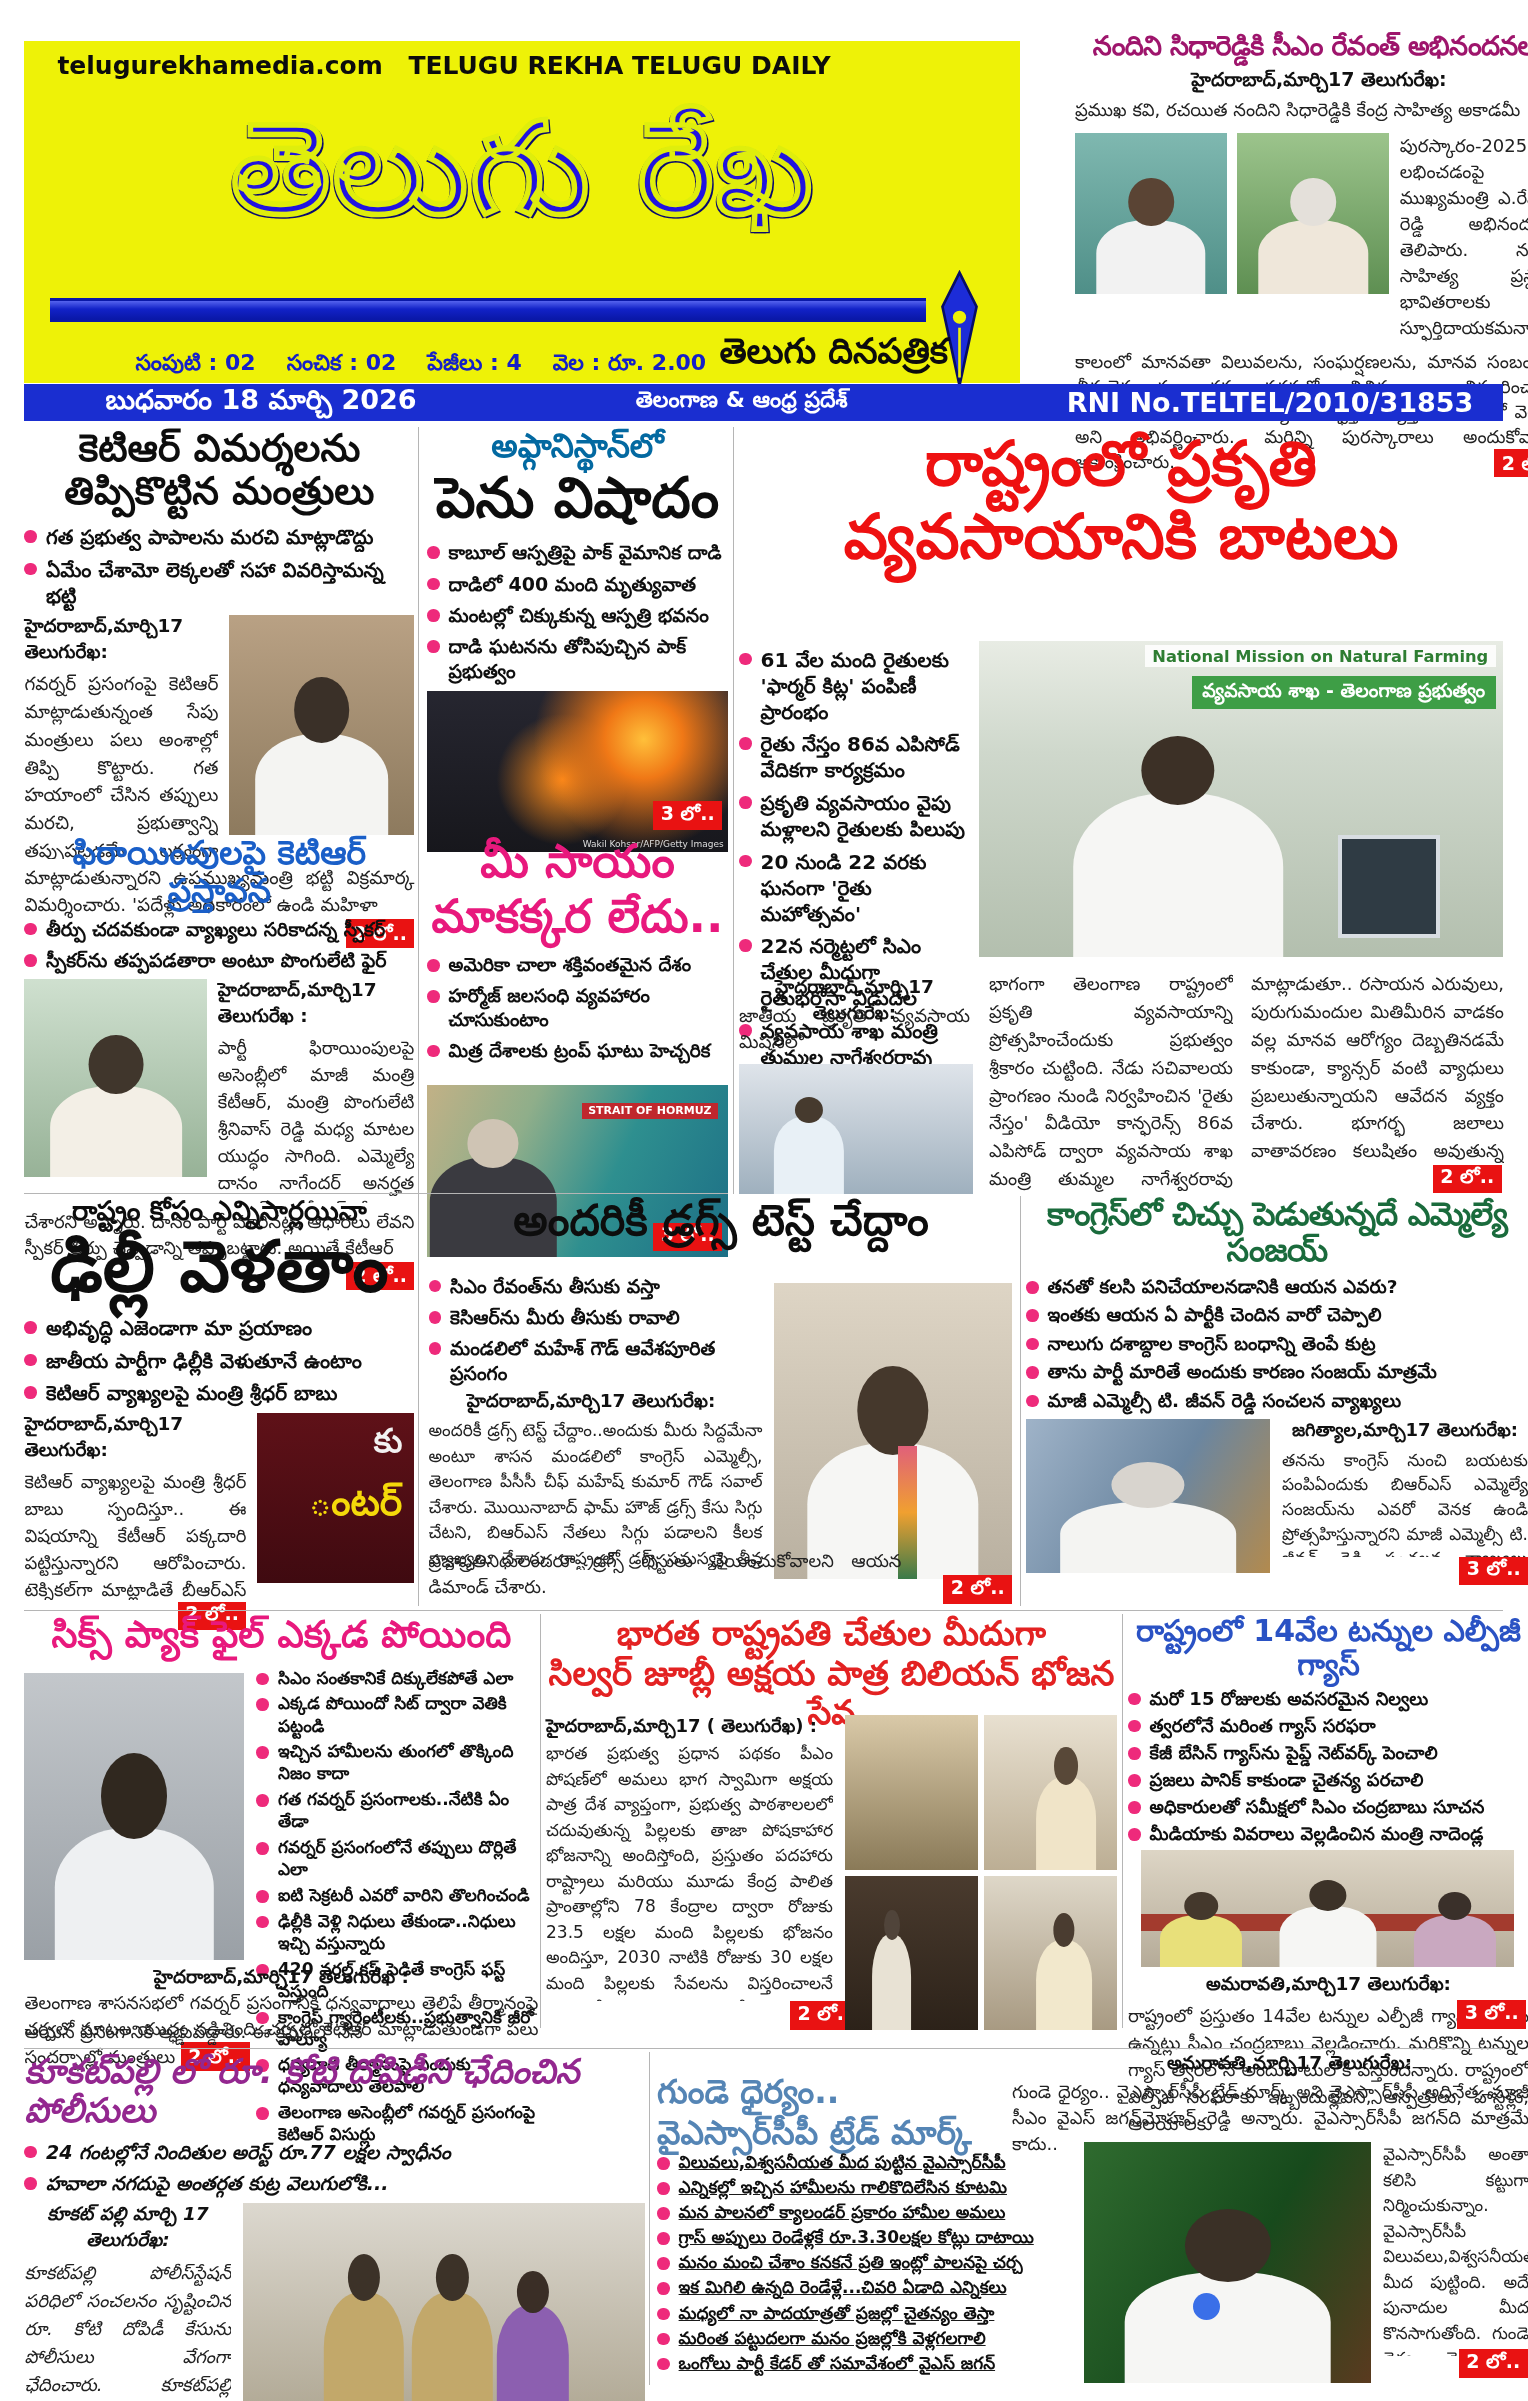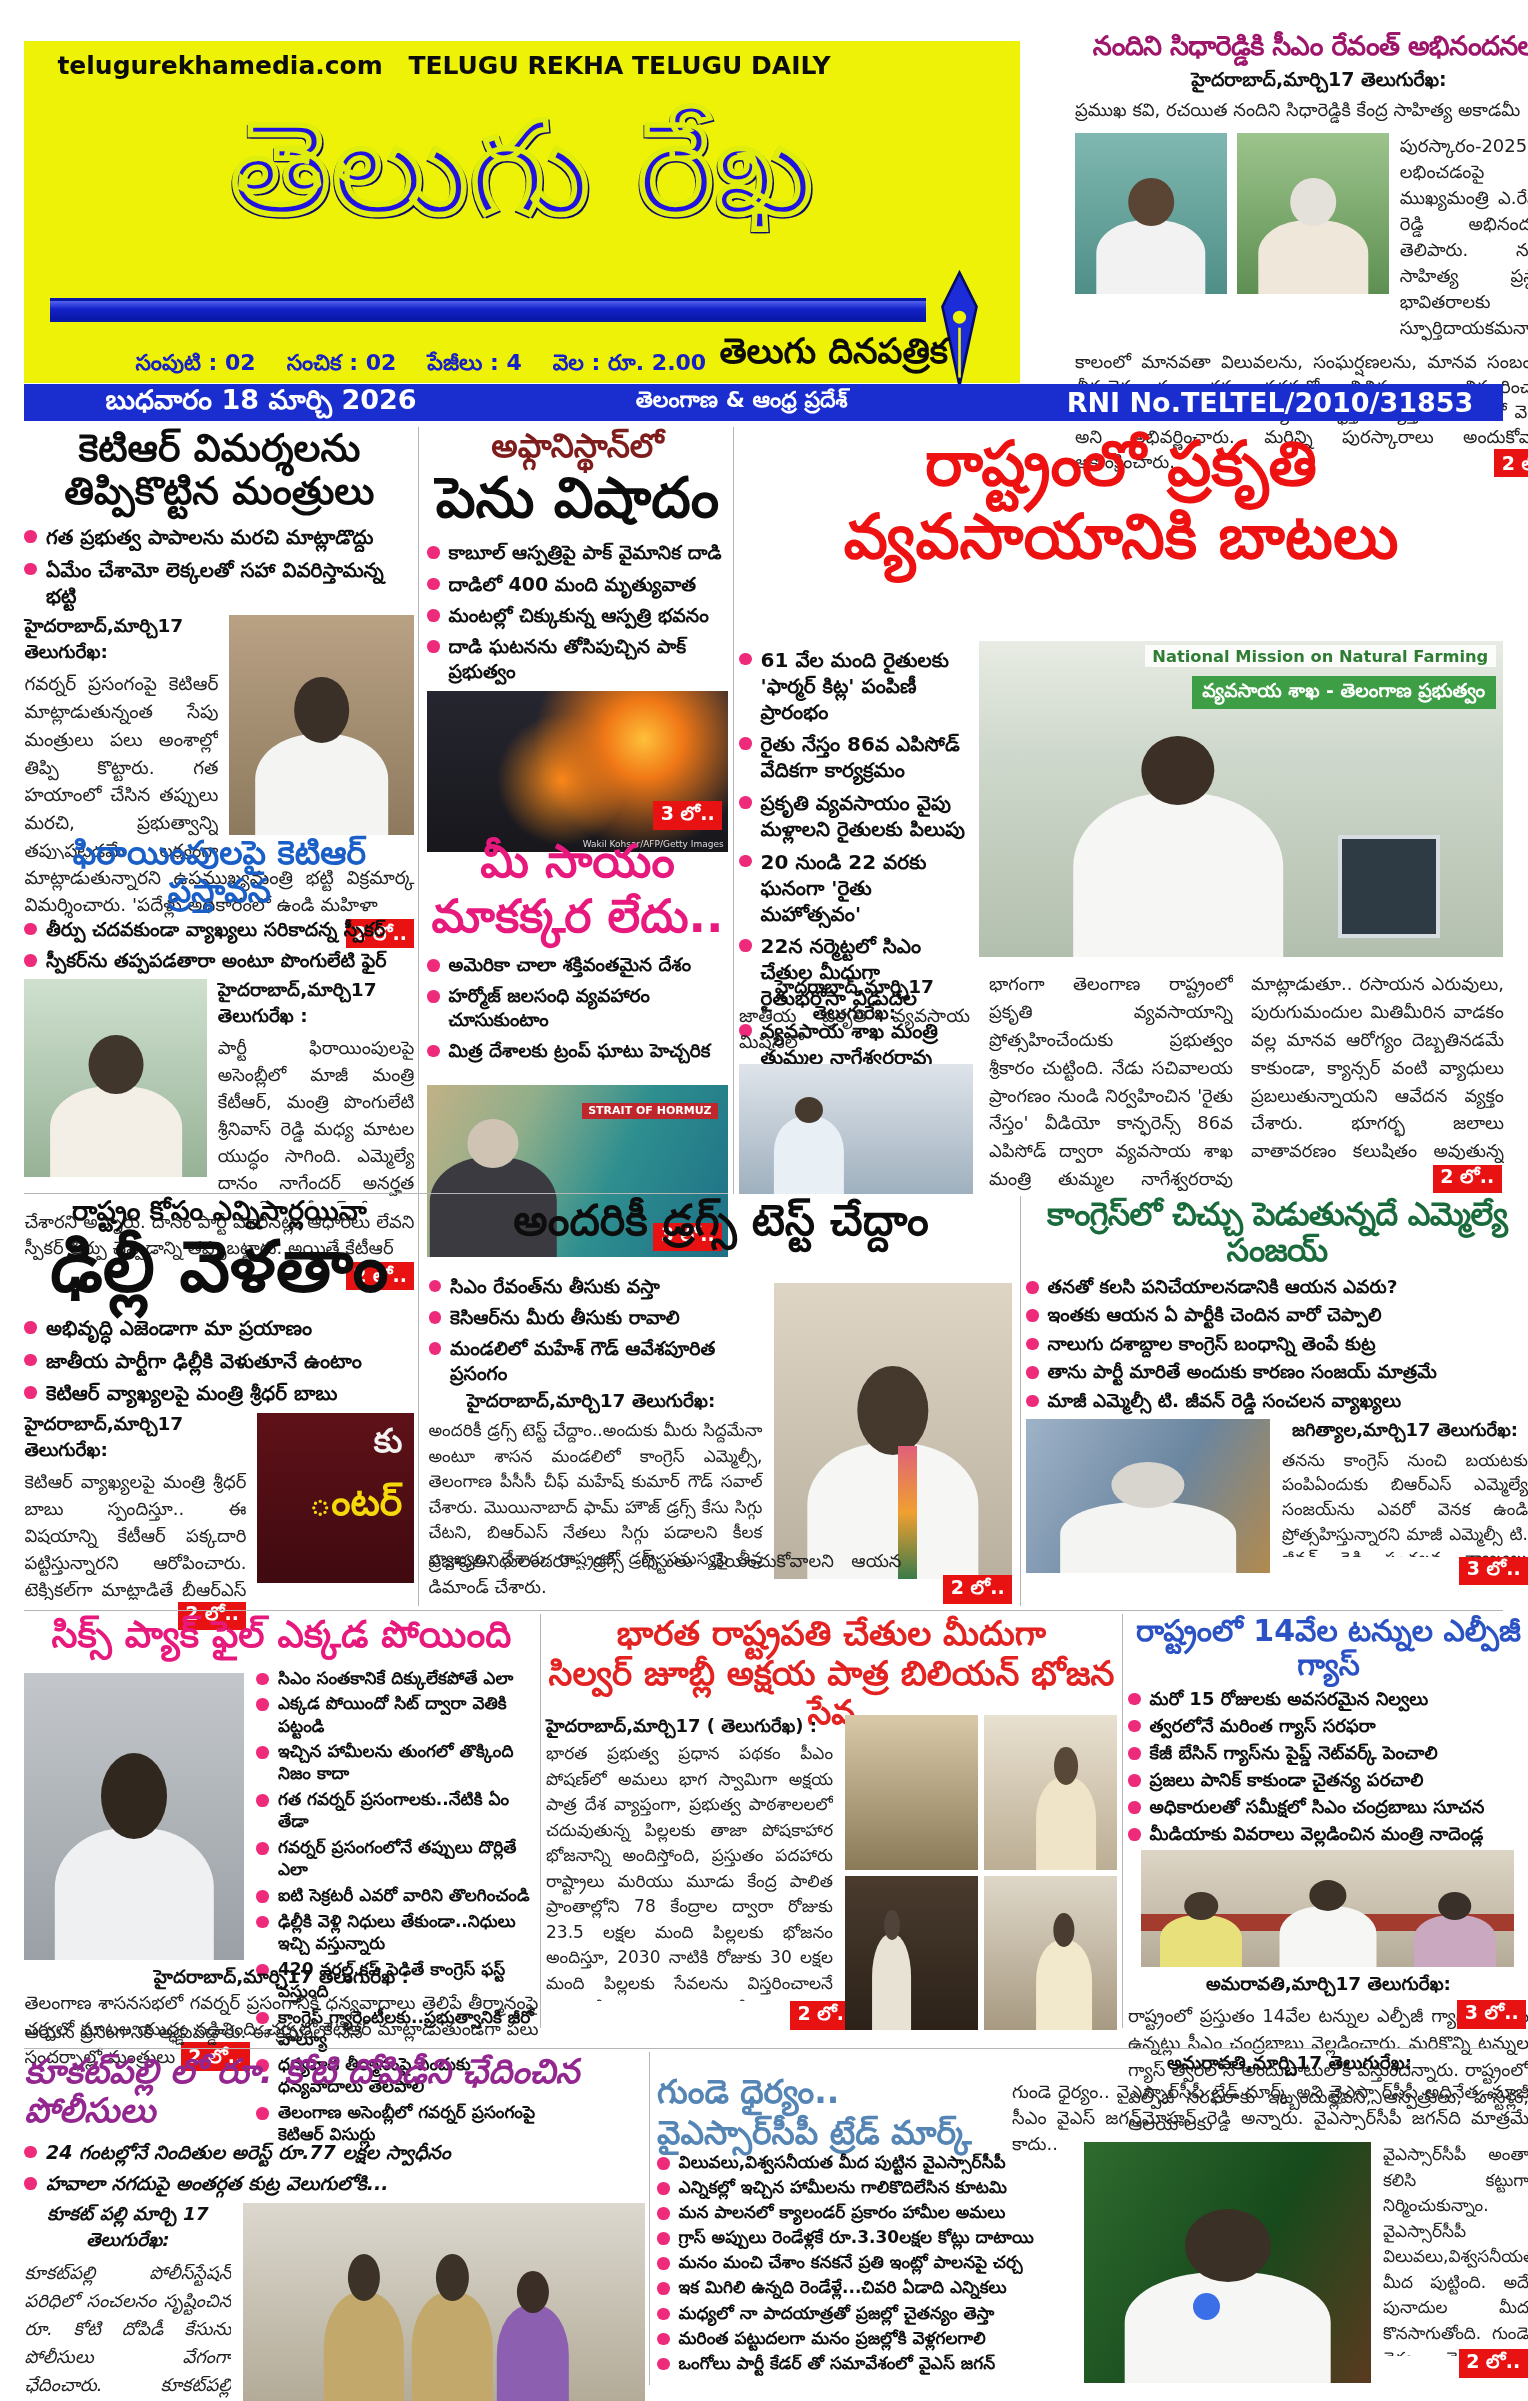--- a/index.html
+++ b/index.html
@@ -95,21 +95,21 @@
           <div class="head" style="background:#3a3028;"></div>
       </div>
     </div>
     <div class="body" style="font-size:18.5px;line-height:1.45;margin-top:6px;">
       <span>మాట్లాడుతున్నారని ఉపముఖ్యమంత్రి భట్టి విక్రమార్క విమర్శించారు. 'పదేళ్లు అధికారంలో ఉండి మహిళా</span>
       <span class="marker" style="float:right;">2 లో..</span>
     </div>
   </div>
 
   <div class="art" style="left:427px;top:427px;width:301px;height:405px;">
-    <div class="hl" style="font-size:33px;color:#7f1d1d;">అఫ్గానిస్థాన్‌లో</div>
+    <div class="hl" style="font-size:33px;color:#0369a1;">అఫ్గానిస్థాన్‌లో</div>
     <div class="hl" style="font-size:56px;color:#0d0d0d;margin-top:1.5px;">పెను విషాదం</div>
     <div class="bul" style="font-size:19px;margin-top:10.4px;">
       <span class="dot"></span>
       <span>కాబూల్ ఆస్పత్రిపై పాక్ వైమానిక దాడి</span>
       </div>
     <div class="bul" style="font-size:19px;">
       <span class="dot"></span>
       <span>దాడిలో 400 మంది మృత్యువాత</span>
       </div>
     <div class="bul" style="font-size:19px;">
@@ -466,21 +466,21 @@
         <div class="torso" style="background:#8c5fb0;left:72%;width:18%;height:52%;"></div>
         <div class="head" style="background:#3a2e26;left:72%;bottom:48%;width:8%;height:20%;"></div>
       </div>
     </div>
   </div>
 
   <div class="art" style="left:657px;top:2052px;width:872px;height:336px;">
     <div class="dl" style="position:absolute;left:510px;top:0;font-size:18.5px;">అమరావతి,మార్చి17 తెలుగురేఖ:</div>
     <div class="body" style="position:absolute;left:355px;top:27px;width:517px;font-size:18px;line-height:1.45;">గుండె ధైర్యం.. వైఎస్సార్‌సీపీ ట్రేడ్ మార్క్ అని వైఎస్సార్‌సీపీ అధినేత, మాజీ సీఎం వైఎస్ జగన్‌మోహన్ రెడ్డి అన్నారు. వైఎస్సార్‌సీపీ జగన్‌ది మాత్రమే కాదు..</div>
     <div class="hl" style="position:absolute;left:0;top:19px;width:340px;font-size:33px;color:#5585b5;text-align:left;line-height:1.25;">గుండె ధైర్యం.. వైఎస్సార్‌సీపీ ట్రేడ్ మార్క్</div>
-    <div class="abs" style="left:0;top:96px;width:414px;">
+    <div class="abs" style="left:0;top:96px;width:414px;text-decoration:underline;">
       <div class="bul" style="font-size:17px;margin:3px 0;">
         <span class="dot"></span>
         <span>విలువలు,విశ్వసనీయత మీద పుట్టిన వైఎస్సార్‌సీపీ</span>
         </div>
       <div class="bul" style="font-size:17px;margin:3px 0;">
         <span class="dot"></span>
         <span>ఎన్నికల్లో ఇచ్చిన హామీలను గాలికొదిలేసిన కూటమి</span>
         </div>
       <div class="bul" style="font-size:17px;margin:3px 0;">
         <span class="dot"></span>

